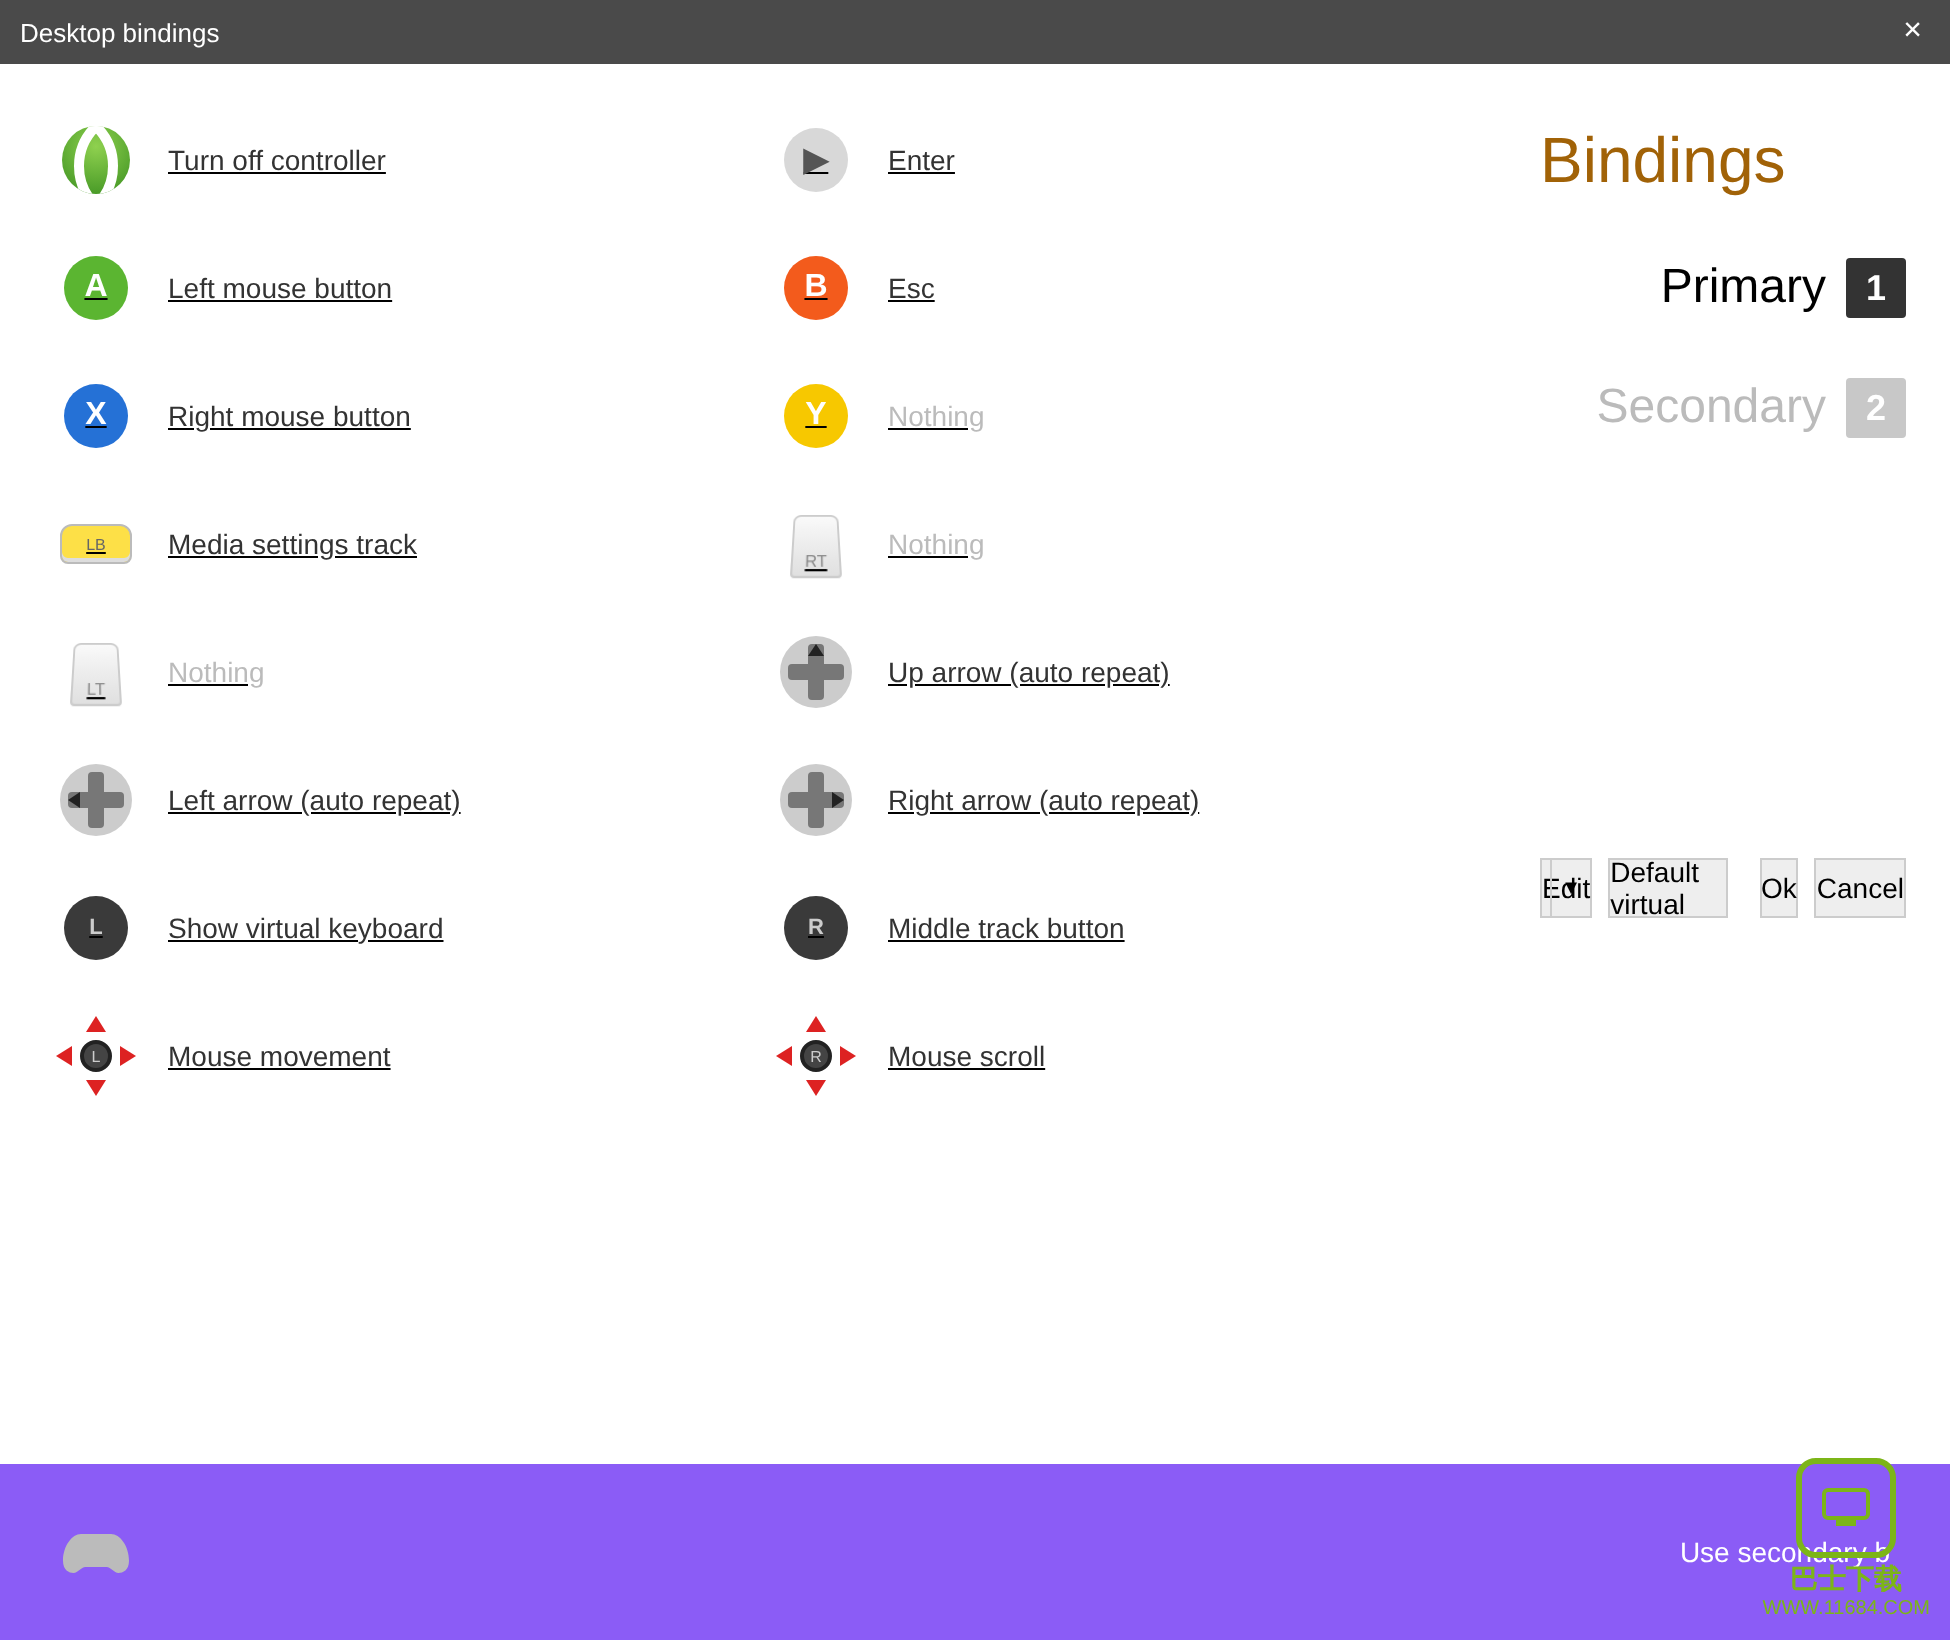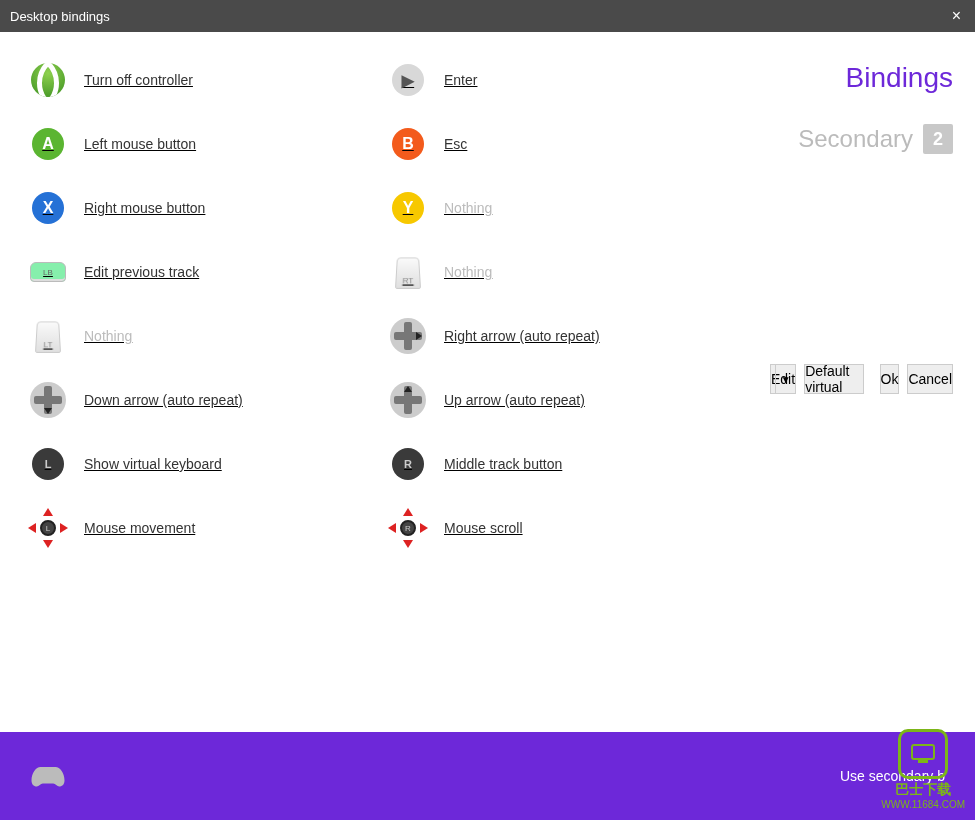--- a/index.html
+++ b/index.html
@@ -12,51 +12,51 @@
 
 .bindings-area { flex: 1; padding: 30px 20px 20px 30px; display: flex; gap: 0; }
 .col { width: 360px; display: flex; flex-direction: column; gap: 28px; text-decoration: underline; }
 
 .binding-row { display: flex; align-items: center; gap: 18px; cursor: pointer; }
 .binding-row .icon { width: 36px; height: 36px; flex-shrink: 0; display: flex; align-items: center; justify-content: center; }
 .binding-row .label { font-size: 14px; color: #333; }
 .binding-row.dim .label { color: #bbb; }
 
 .sidebar { width: 210px; padding: 30px 22px 0 0; display: flex; flex-direction: column; }
-.sidebar .heading { text-align: right; font-size: 28px; color: #6d28d9; margin-bottom: 30px; }
+.sidebar .heading { text-align: left; font-size: 32px; color: #a16207; margin-bottom: 30px; }
 .sidebar .tab { text-align: right; font-size: 24px; margin-bottom: 30px; display: flex; justify-content: flex-end; align-items: center; gap: 10px; cursor: pointer; }
 .sidebar .tab .num { background: #333; color: #fff; width: 30px; height: 30px; display: inline-flex; align-items: center; justify-content: center; font-weight: bold; font-size: 18px; border-radius: 2px; }
 .sidebar .tab.inactive { color: #bbb; }
 .sidebar .tab.inactive .num { background: #c8c8c8; }
 
 .sidebar .buttons { margin-top: 180px; display: flex; flex-direction: row; gap: 8px; }
 .sidebar .btn { height: 30px; border: 1px solid #ccc; background: #eee; font-size: 14px; cursor: pointer; display: flex; align-items: center; justify-content: center; position: relative; }
 .sidebar .btn.disabled { color: #aaa; cursor: default; }
 .sidebar .btn .dd { position: absolute; right: 0; top: 0; width: 20px; height: 100%; border-left: 1px solid #ccc; display: flex; align-items: center; justify-content: center; font-size: 10px; }
 .sidebar .gap { height: 28px; }
 
-.footer { background: #6d28d9; color: #fff; height: 88px; display: flex; align-items: center; padding: 0 30px; }
+.footer { background: #8b5cf6; color: #fff; height: 88px; display: flex; align-items: center; padding: 0 30px; }
 .footer .ctrl-icon { width: 36px; height: 24px; }
 .footer .footer-text { margin-left: auto; font-size: 14px; }
 
 .watermark { position: absolute; right: 10px; bottom: 10px; text-align: center; }
 .watermark .wm-icon { width: 50px; height: 50px; border: 3px solid #7cb518; border-radius: 10px; display: inline-flex; align-items: center; justify-content: center; }
 .watermark .wm-text1 { color: #7cb518; font-size: 14px; font-weight: bold; margin-top: 2px; }
 .watermark .wm-text2 { color: #7cb518; font-size: 10px; }
 
 
 .circ { border-radius: 50%; color: #fff; font-weight: bold; font-size: 16px; display: flex; align-items: center; justify-content: center; width: 32px; height: 32px; }
 .circ-a { background: #5bb531; }
 .circ-b { background: #f35b1c; }
 .circ-x { background: #2571d6; }
 .circ-y { background: #f7c800; }
 .circ-play { background: #d8d8d8; color: #555; }
 .circ-gray { background: #3a3a3a; color: #ccc; font-size: 11px; }
 
-.bumper { width: 36px; height: 20px; background: #86efac; border: 1px solid #bbb; border-radius: 6px 6px 4px 4px; font-size: 8px; display: flex; align-items: center; justify-content: center; color: #666; box-shadow: inset 0 -2px 0 #ddd; }
+.bumper { width: 36px; height: 20px; background: #fde047; border: 1px solid #bbb; border-radius: 6px 6px 4px 4px; font-size: 8px; display: flex; align-items: center; justify-content: center; color: #666; box-shadow: inset 0 -2px 0 #ddd; }
 .trigger { width: 24px; height: 32px; background: linear-gradient(#fafafa,#e0e0e0); border: 1px solid #ccc; border-radius: 4px 4px 2px 2px; transform: perspective(40px) rotateX(12deg); font-size: 8px; display: flex; align-items: flex-end; justify-content: center; padding-bottom: 2px; color: #888; }
 
 .dpad { position: relative; width: 36px; height: 36px; }
 .dpad-bg { position:absolute; inset:0; background:#ccc; border-radius:50%; }
 .dpad-cross { position: absolute; background: #777; }
 .dpad-h { left: 4px; right: 4px; top: 14px; height: 8px; border-radius: 2px; }
 .dpad-v { top: 4px; bottom: 4px; left: 14px; width: 8px; border-radius: 2px; }
 .dpad-arrow { position: absolute; width: 0; height: 0; }
 .dpad .hl-left { border-right: 6px solid #222; border-top: 4px solid transparent; border-bottom: 4px solid transparent; left: 4px; top: 14px; }
 .dpad .hl-right { border-left: 6px solid #222; border-top: 4px solid transparent; border-bottom: 4px solid transparent; right: 4px; top: 14px; }
@@ -104,38 +104,38 @@
         <div class="binding-row">
           <div class="icon">
             <div class="circ circ-x">X</div>
           </div>
           <span class="label">Right mouse button</span>
         </div>
         <div class="binding-row">
           <div class="icon">
             <div class="bumper">LB</div>
           </div>
-          <span class="label">Edit previous track</span>
+          <span class="label">Media settings track</span>
         </div>
         <div class="binding-row dim">
           <div class="icon">
             <div class="trigger">LT</div>
           </div>
           <span class="label">Nothing</span>
         </div>
         <div class="binding-row">
           <div class="icon">
             <div class="dpad">
               <div class="dpad-bg"></div>
               <div class="dpad-cross dpad-h"></div>
               <div class="dpad-cross dpad-v"></div>
-              <div class="dpad-arrow hl-down"></div>
-            </div>
-          </div>
-          <span class="label">Down arrow (auto repeat)</span>
+              <div class="dpad-arrow hl-left"></div>
+            </div>
+          </div>
+          <span class="label">Left arrow (auto repeat)</span>
         </div>
         <div class="binding-row">
           <div class="icon">
             <div class="circ circ-gray">L</div>
           </div>
           <span class="label">Show virtual keyboard</span>
         </div>
         <div class="binding-row">
           <div class="icon">
             <div class="stick-arrows">
@@ -173,35 +173,35 @@
             <div class="trigger">RT</div>
           </div>
           <span class="label">Nothing</span>
         </div>
         <div class="binding-row">
           <div class="icon">
             <div class="dpad">
               <div class="dpad-bg"></div>
               <div class="dpad-cross dpad-h"></div>
               <div class="dpad-cross dpad-v"></div>
-              <div class="dpad-arrow hl-right"></div>
-            </div>
-          </div>
-          <span class="label">Right arrow (auto repeat)</span>
+              <div class="dpad-arrow hl-up"></div>
+            </div>
+          </div>
+          <span class="label">Up arrow (auto repeat)</span>
         </div>
         <div class="binding-row">
           <div class="icon">
             <div class="dpad">
               <div class="dpad-bg"></div>
               <div class="dpad-cross dpad-h"></div>
               <div class="dpad-cross dpad-v"></div>
-              <div class="dpad-arrow hl-up"></div>
-            </div>
-          </div>
-          <span class="label">Up arrow (auto repeat)</span>
+              <div class="dpad-arrow hl-right"></div>
+            </div>
+          </div>
+          <span class="label">Right arrow (auto repeat)</span>
         </div>
         <div class="binding-row">
           <div class="icon">
             <div class="circ circ-gray">R</div>
           </div>
           <span class="label">Middle track button</span>
         </div>
         <div class="binding-row">
           <div class="icon">
             <div class="stick-arrows">
@@ -212,20 +212,24 @@
               <div class="center">R</div>
             </div>
           </div>
           <span class="label">Mouse scroll</span>
         </div>
       </div>
   </div>
 
   <div class="sidebar">
     <div class="heading">Bindings</div>
+    <div class="tab">
+      <span>Primary</span>
+      <span class="num">1</span>
+    </div>
     <div class="tab inactive">
       <span>Secondary</span>
       <span class="num">2</span>
     </div>
 
     <div class="buttons">
       <div class="btn">
         <span>Edit</span>
         <span class="dd">▼</span>
       </div>

